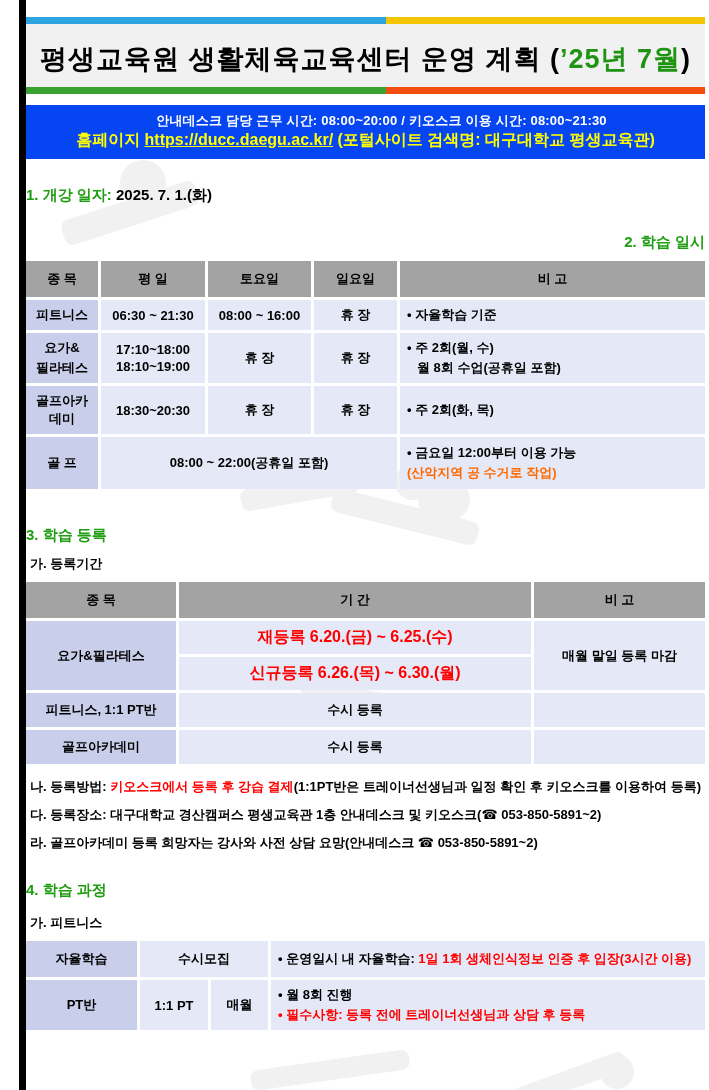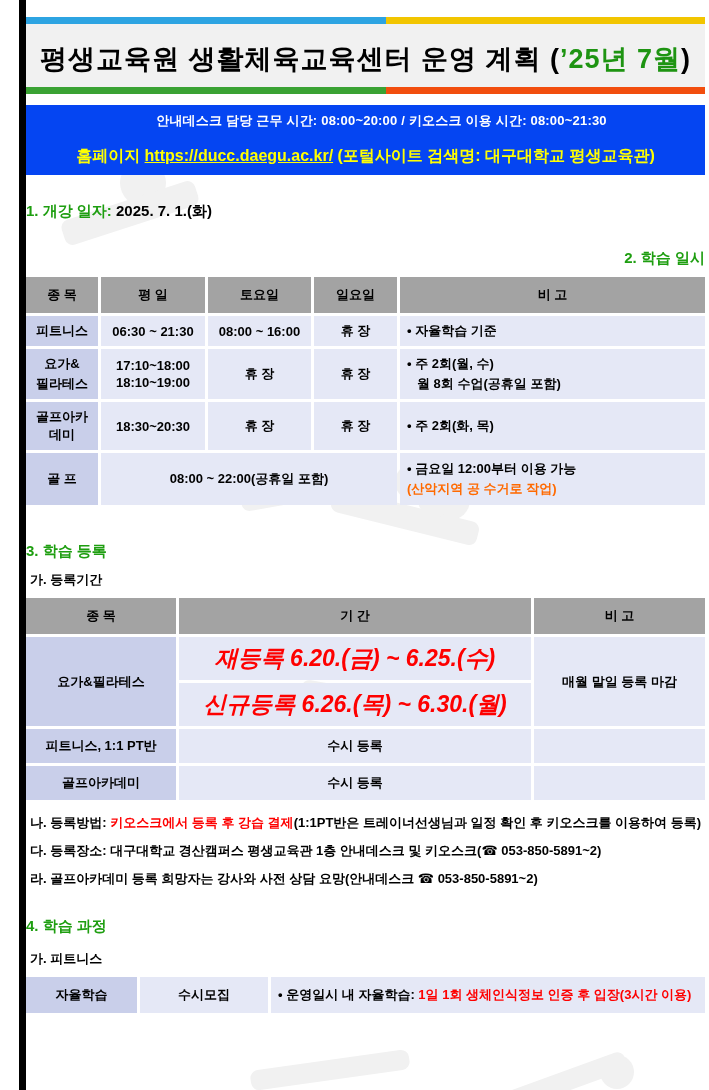--- a/index.html
+++ b/index.html
@@ -20,37 +20,37 @@
   .strip-blue { background:#2da4e2; }
   .strip-gold { background:#f2c500; }
   .strip-green { background:#3aa233; }
   .strip-red { background:#f24e0e; }
   .banner-title { background:#f1f1f1; text-align:center; padding:17px 0 10px; font-size:27px; letter-spacing:1px; }
   .title-green { color:#1e9412; }
 
   
   .info-box { margin-top:11px; background:#0545f2; text-align:center; padding:7px 0 8px; }
   .info-line1 { color:#ffffff; font-size:13px; letter-spacing:0.2px;padding-left:32px; }
-  .info-line2 { color:#ffff00; font-size:16px; margin-top:16px; }
+  .info-line2 { color:#ffff00; font-size:16px; margin-top:0; }
   .info-url { text-decoration:underline; cursor:pointer; }
 
   .sec-heading { color:#1e9e10; font-size:15px; }
   .sec1 { margin-top:27px; font-size:15px; }
   .sec1 .value { color:#000; }
   .sub-label { font-size:13px; margin-left:4px; }
 
   table { border-collapse:separate; border-spacing:3px; width:685px; margin-left:-3px; }
   th { background:#a3a3a3; font-size:13px; font-weight:bold; padding:9px 2px; }
   td { font-size:13px; text-align:center; vertical-align:middle; padding:6px 4px; }
   .c1 { background:#c9cfea; }
   .c2 { background:#e5e8f6; }
   .cell-left { text-align:left; padding-left:7px; }
   .red { color:#fe0000; }
   .orange { color:#ff6a00; }
-  .big-red { color:#fe0000; font-size:23px;font-style:italic; }
+  .big-red { color:#fe0000; font-size:16px; }
   .note { font-size:13px; margin-top:7px; line-height:1.6; }
   .notes-block { margin-top:10px; margin-left:4px; }
   .line + .line { margin-top:2px; }
 </style>
 </head>
 <body>
 
 <div class="page">
 
   <div class="wm-blob" style="left:120px; top:160px; width:46px; height:46px;"></div>
@@ -197,17 +197,26 @@
           <col style="width:68px;">
           <col style="width:57px;">
           <col>
         </colgroup>
       <tbody>
       <tr>
         <td class="c1" style="height:36px;">자율학습</td>
         <td class="c2" colspan="2">수시모집</td>
         <td class="c2 cell-left"><span>• 운영일시 내 자율학습: </span><span class="red">1일 1회 생체인식정보 인증 후 입장(3시간 이용)</span></td>
       </tr>
+      <tr>
+        <td class="c1" style="height:48px;">PT반</td>
+        <td class="c2">1:1 PT</td>
+        <td class="c2">매월</td>
+        <td class="c2 cell-left">
+          <div class="line">• 월 8회 진행</div>
+          <div class="line red">• 필수사항: 등록 전에 트레이너선생님과 상담 후 등록</div>
+        </td>
+      </tr>
     </tbody>
       </table>
 
   </div>
 </div>
 
 </body></html>

